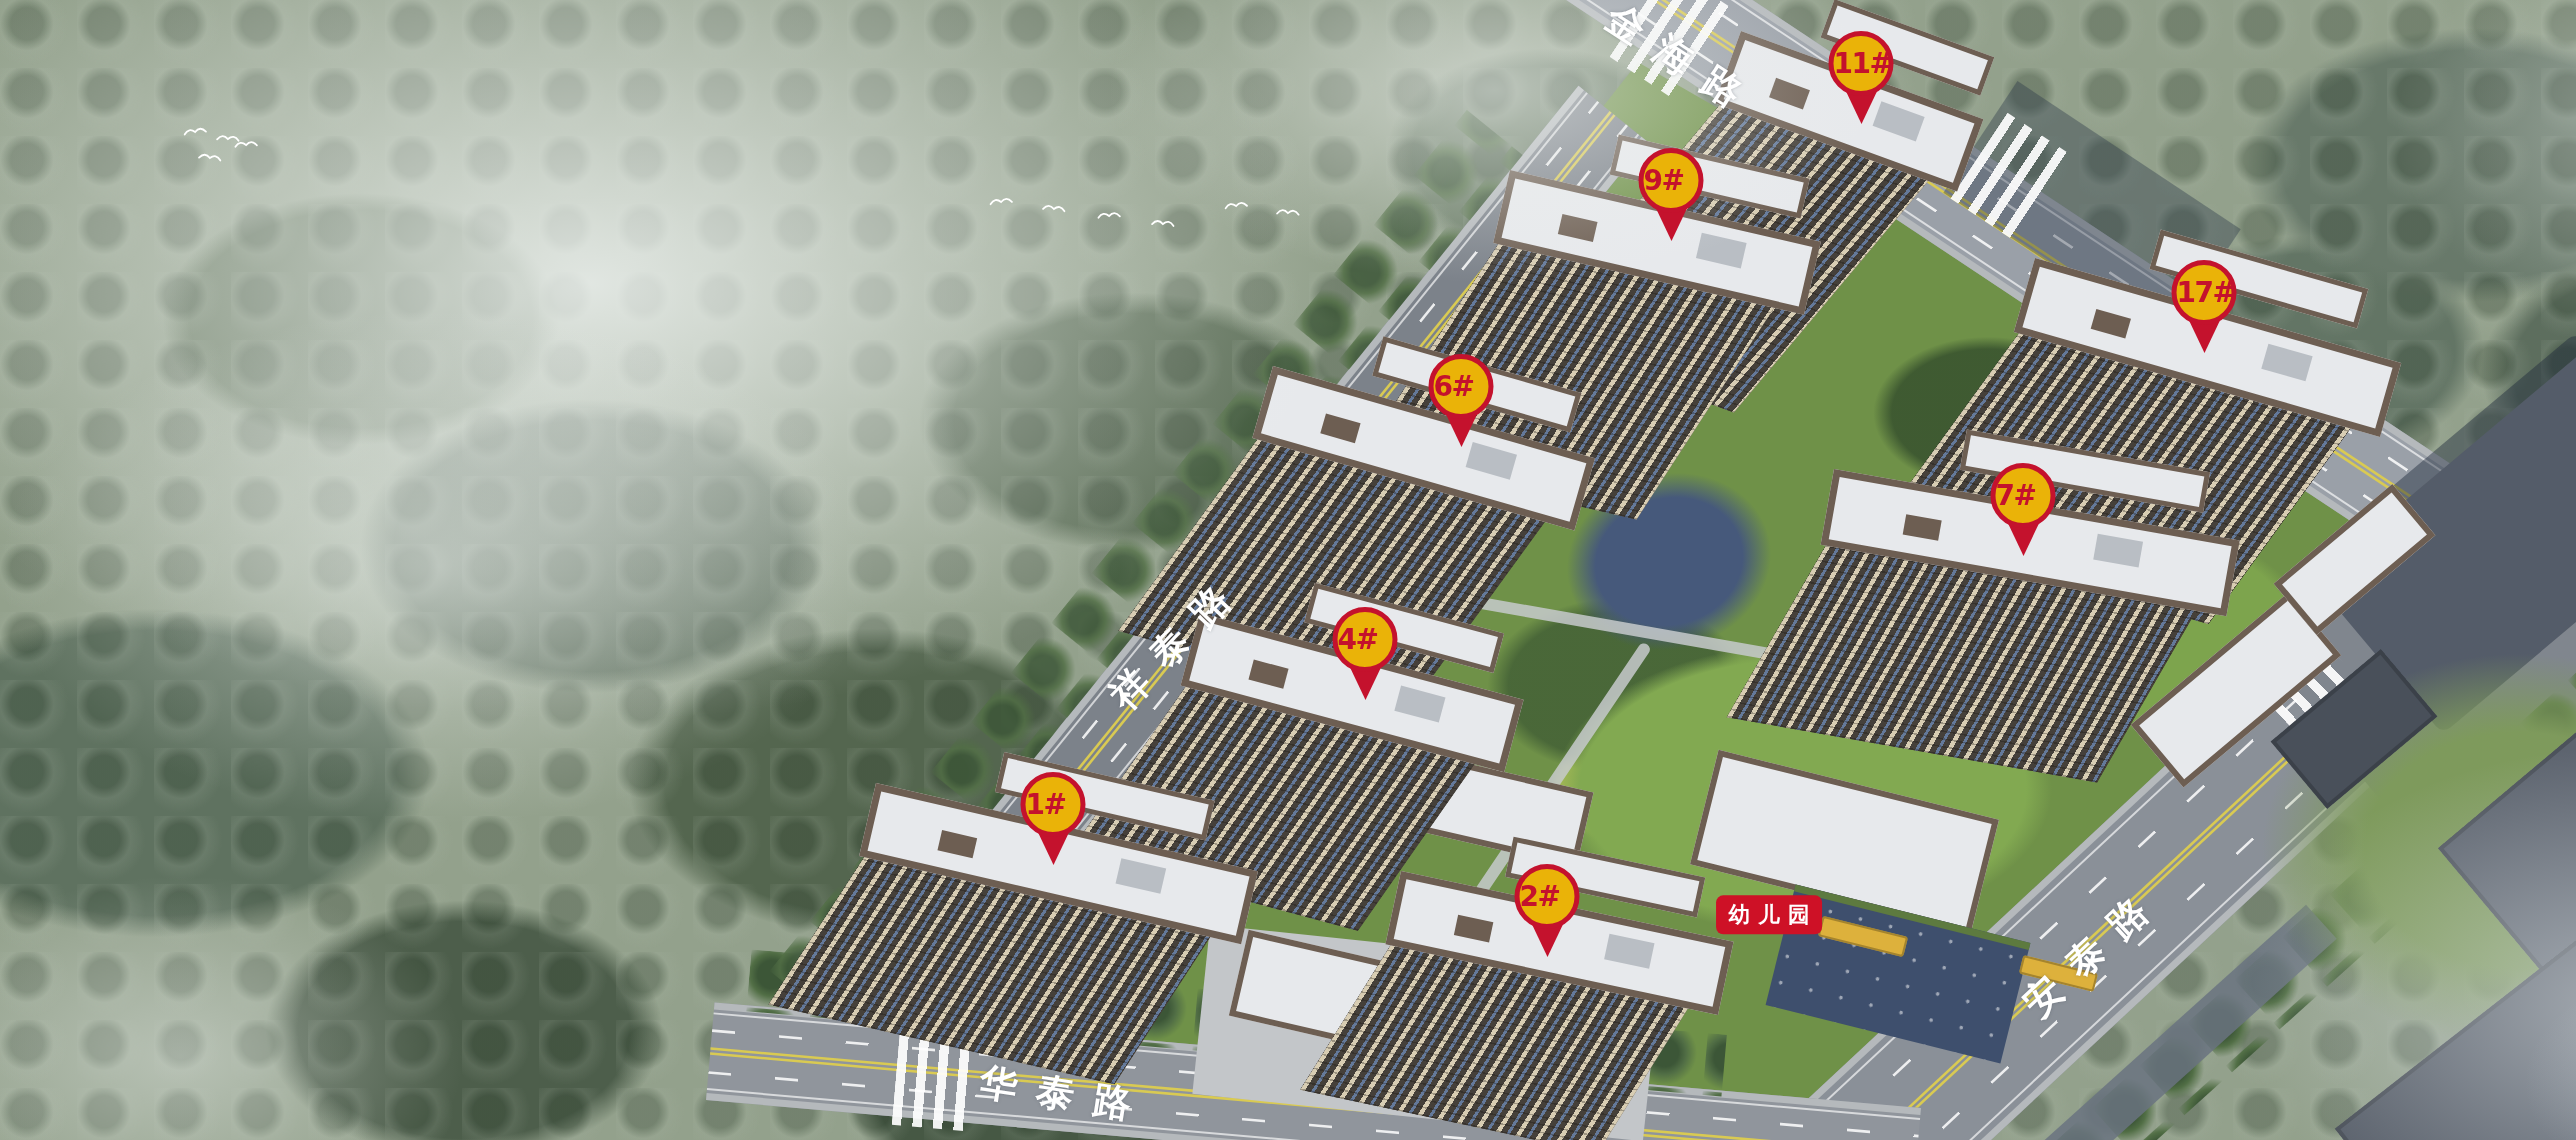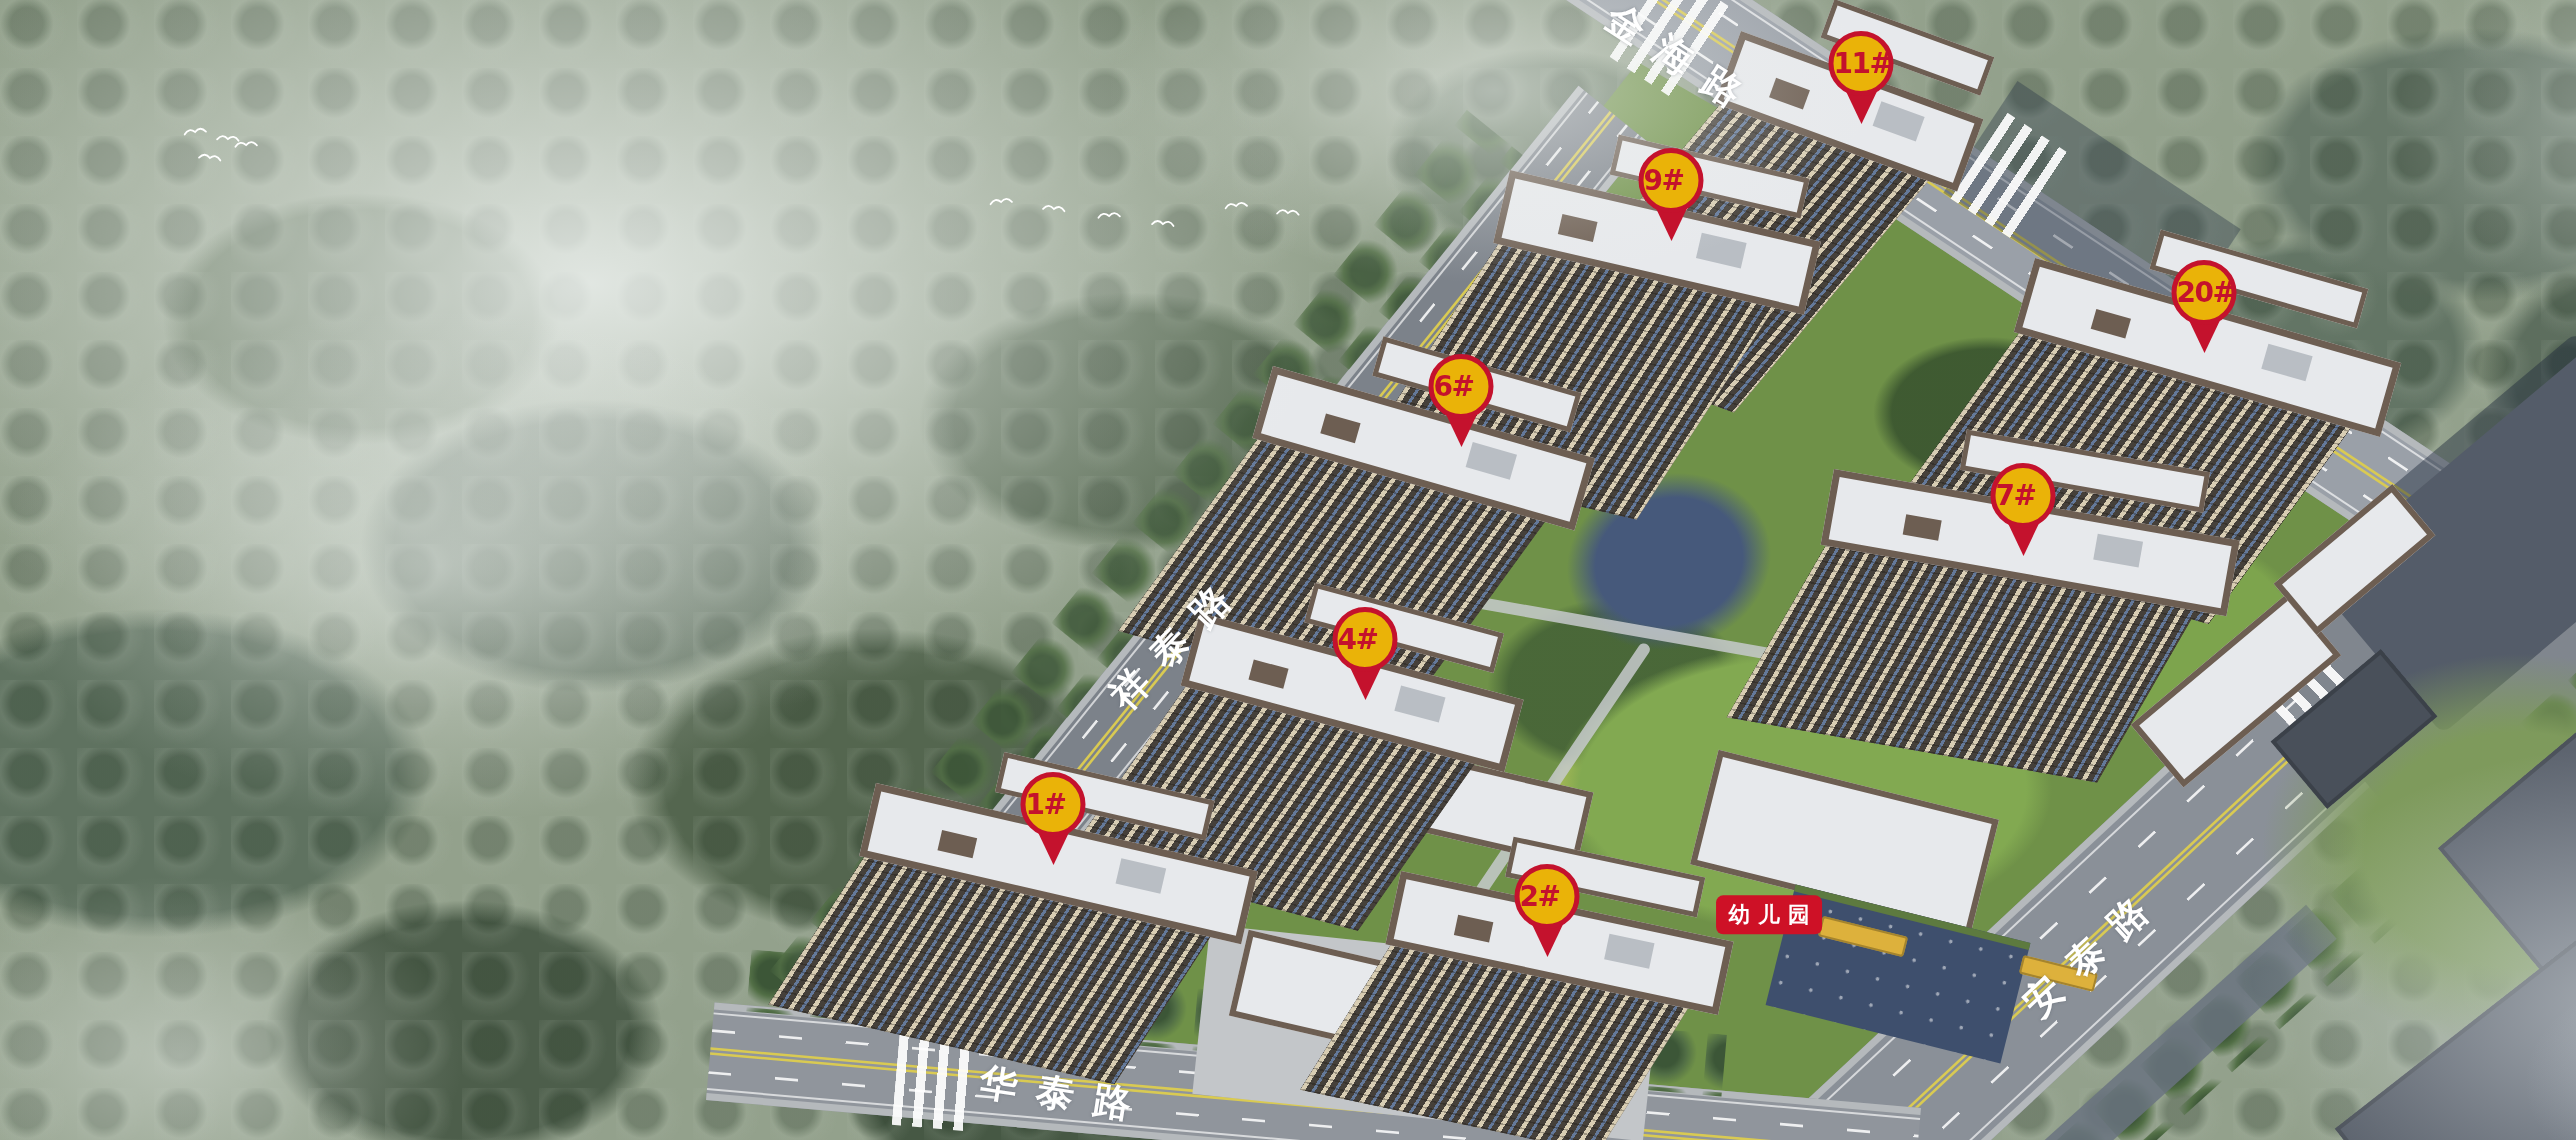--- a/index.html
+++ b/index.html
@@ -311,21 +311,21 @@
         <div class="pin-tail"></div>
       </div>
       <div class="pin" style="left: 1861px; top: 63px;">
         <div class="pin-circle">
           <span class="pin-num">11#</span>
         </div>
         <div class="pin-tail"></div>
       </div>
       <div class="pin" style="left: 2204px; top: 292px;">
         <div class="pin-circle">
-          <span class="pin-num">20#</span>
+          <span class="pin-num">17#</span>
         </div>
         <div class="pin-tail"></div>
       </div>
       <div class="bird" style="--r: -8deg; left: 195px; top: 131px;"><svg width="24" height="11.3" viewBox="0 0 46 22">
           <path d="M2 17 Q12 4 23 15 Q34 4 44 17" stroke="#ffffff" stroke-width="3.5" fill="none" stroke-linecap="round"></path>
         </svg></div>
       <div class="bird" style="--r: 4deg; left: 228px; top: 138px;"><svg width="24" height="11.3" viewBox="0 0 46 22">
           <path d="M2 17 Q12 4 23 15 Q34 4 44 17" stroke="#ffffff" stroke-width="3.5" fill="none" stroke-linecap="round"></path>
         </svg></div>
       <div class="bird" style="--r: -4deg; left: 246px; top: 144px;"><svg width="24" height="11.3" viewBox="0 0 46 22">

